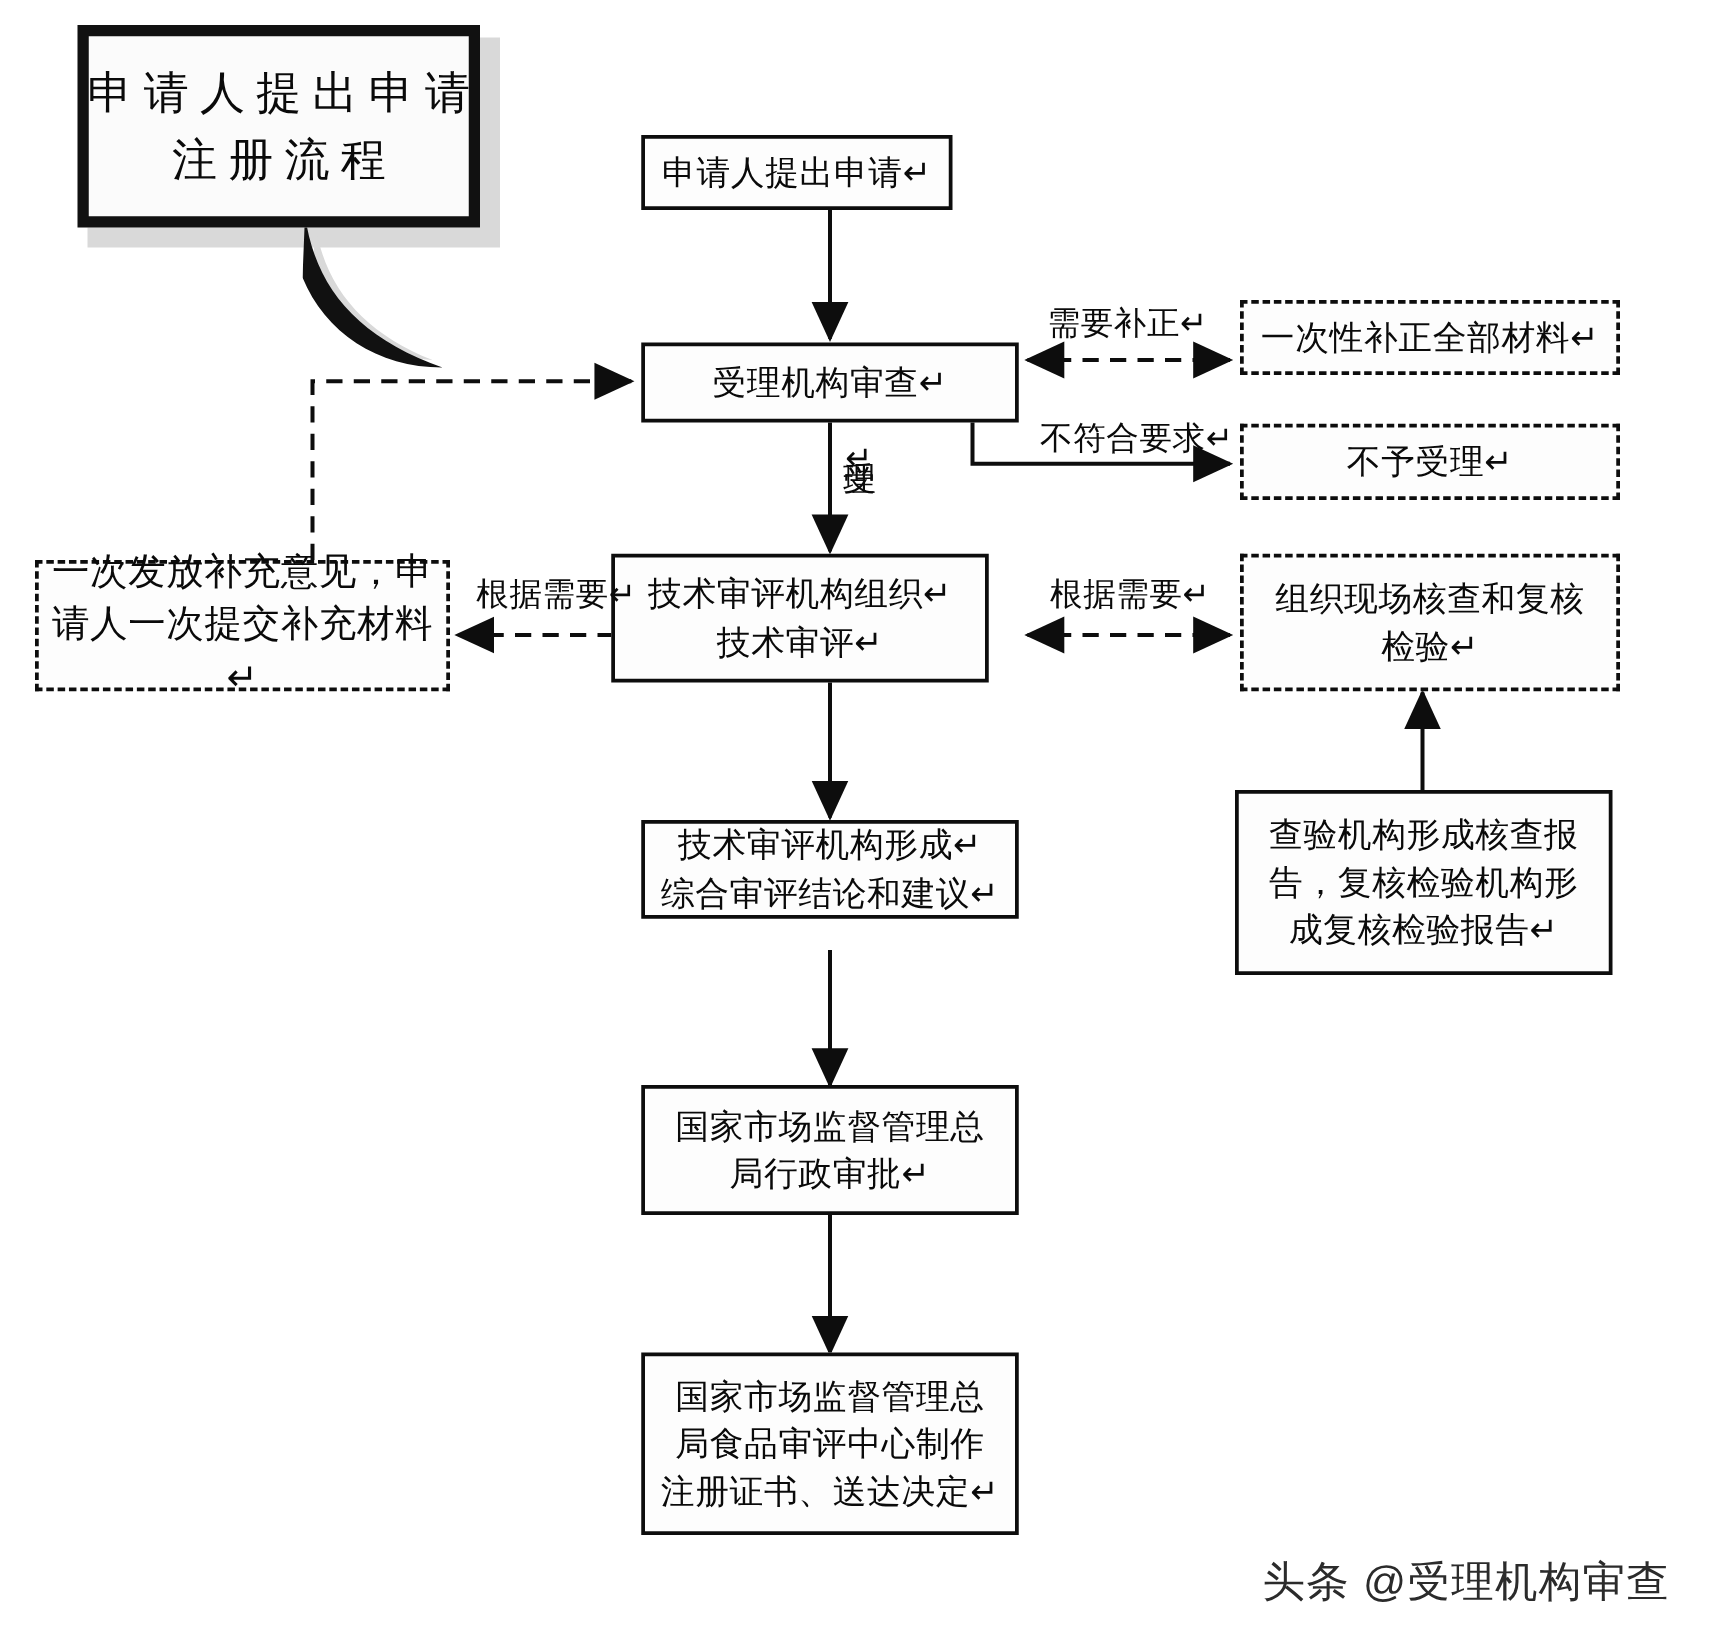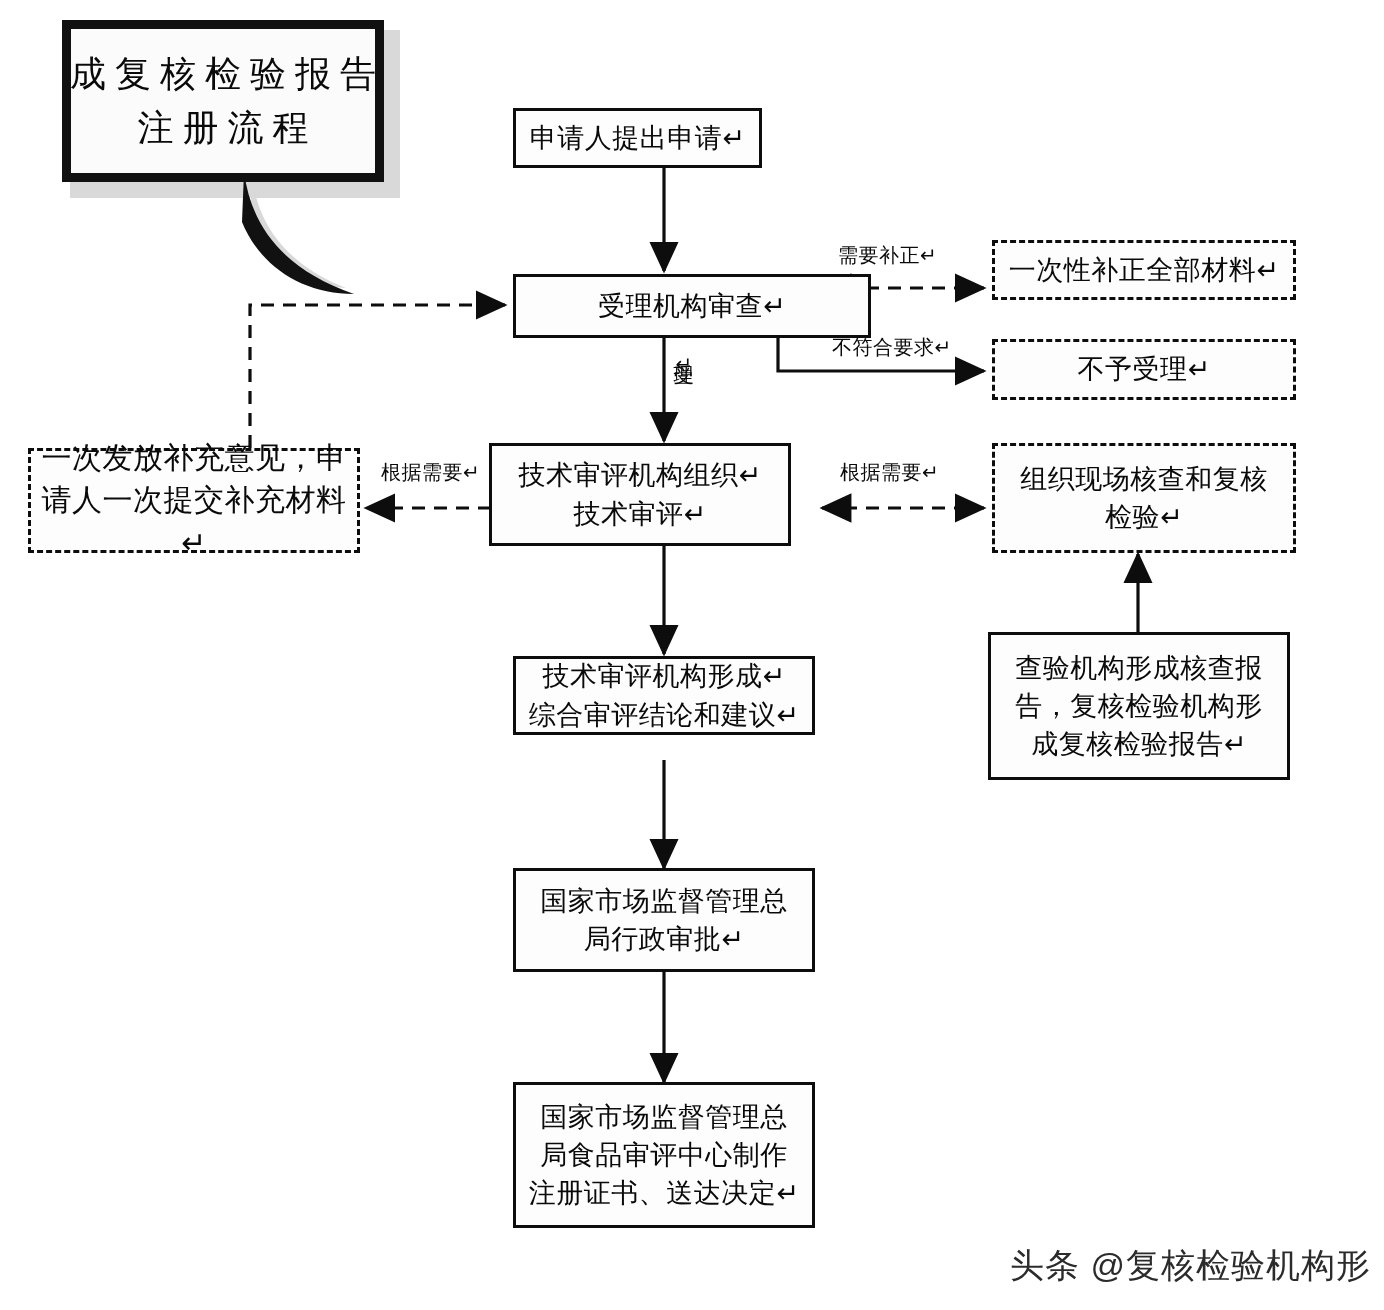--- a/index.html
+++ b/index.html
@@ -34,21 +34,21 @@
     letter-spacing: 0.5px;
     white-space: pre-line;
     padding: 2px 6px;
   }
   .node.solid  { border: 3px solid #0d0d0d; }
   .node.dashed { border: 3px dashed #0d0d0d; }
 
   
   .edge-label {
     position: absolute;
-    font-size: 20px;
+    font-size: 26px;
     line-height: 1.2;
     color: #0a0a0a;
     letter-spacing: 0.5px;
     white-space: pre;
   }
   .edge-label.vertical {
     writing-mode: vertical-rl;
     text-orientation: upright;
     letter-spacing: 2px;
   }
@@ -163,28 +163,28 @@
     </g>
   </svg>
 
   <div id="callout">
     <div class="shadow"></div>
     <svg class="tail" viewBox="0 0 170 130" xmlns="http://www.w3.org/2000/svg">
       <path d="M10,6 C16,58 48,96 104,118 C66,116 26,92 8,58 Z" fill="#d9d9d9" stroke="none"></path>
       <path d="M2,2 C10,60 44,100 112,124 C60,124 18,96 0,52 Z" fill="#111111" stroke="none"></path>
     </svg>
     <div class="frame">
-      <div class="line1">成复核检验报告</div>
+      <div class="line1">申请人提出申请</div>
       <div class="line2">注册流程</div>
     </div>
   </div>
 
   <div class="node solid" style="left:513px; top:108px; width:249px; height:60px;">申请人提出申请↵</div>
 
-  <div class="node solid" style="left:513px; top:274px; width:358px; height:64px;">受理机构审查↵</div>
+  <div class="node solid" style="left:513px; top:274px; width:302px; height:64px;">受理机构审查↵</div>
 
   <div class="node dashed" style="left:992px; top:339px; width:304px; height:61px;">不予受理↵</div>
 
   <div class="node dashed" style="left:992px; top:240px; width:304px; height:60px;">一次性补正全部材料↵</div>
 
   <div class="node dashed" style="left:28px; top:448px; width:332px; height:105px; font-size:30px;">一次发放补充意见，申
 请人一次提交补充材料↵</div>
 
   <div class="node solid" style="left:489px; top:443px; width:302px; height:103px;">技术审评机构组织↵
 技术审评↵</div>
@@ -209,15 +209,15 @@
   <div class="edge-label" style="left:838px; top:243px;">需要补正↵</div>
 
   <div class="edge-label" style="left:832px; top:335px;font-family:Liberation Serif, serif;">不符合要求↵</div>
 
   <div class="edge-label vertical" style="left:672px; top:348px;">受理↵</div>
 
   <div class="edge-label" style="left:381px; top:460px;">根据需要↵</div>
 
   <div class="edge-label" style="left:840px; top:460px;">根据需要↵</div>
 
-  <div id="watermark">头条 @复核检验机构形</div>
+  <div id="watermark">头条 @受理机构审查</div>
 
 </div>
 
 </body></html>

